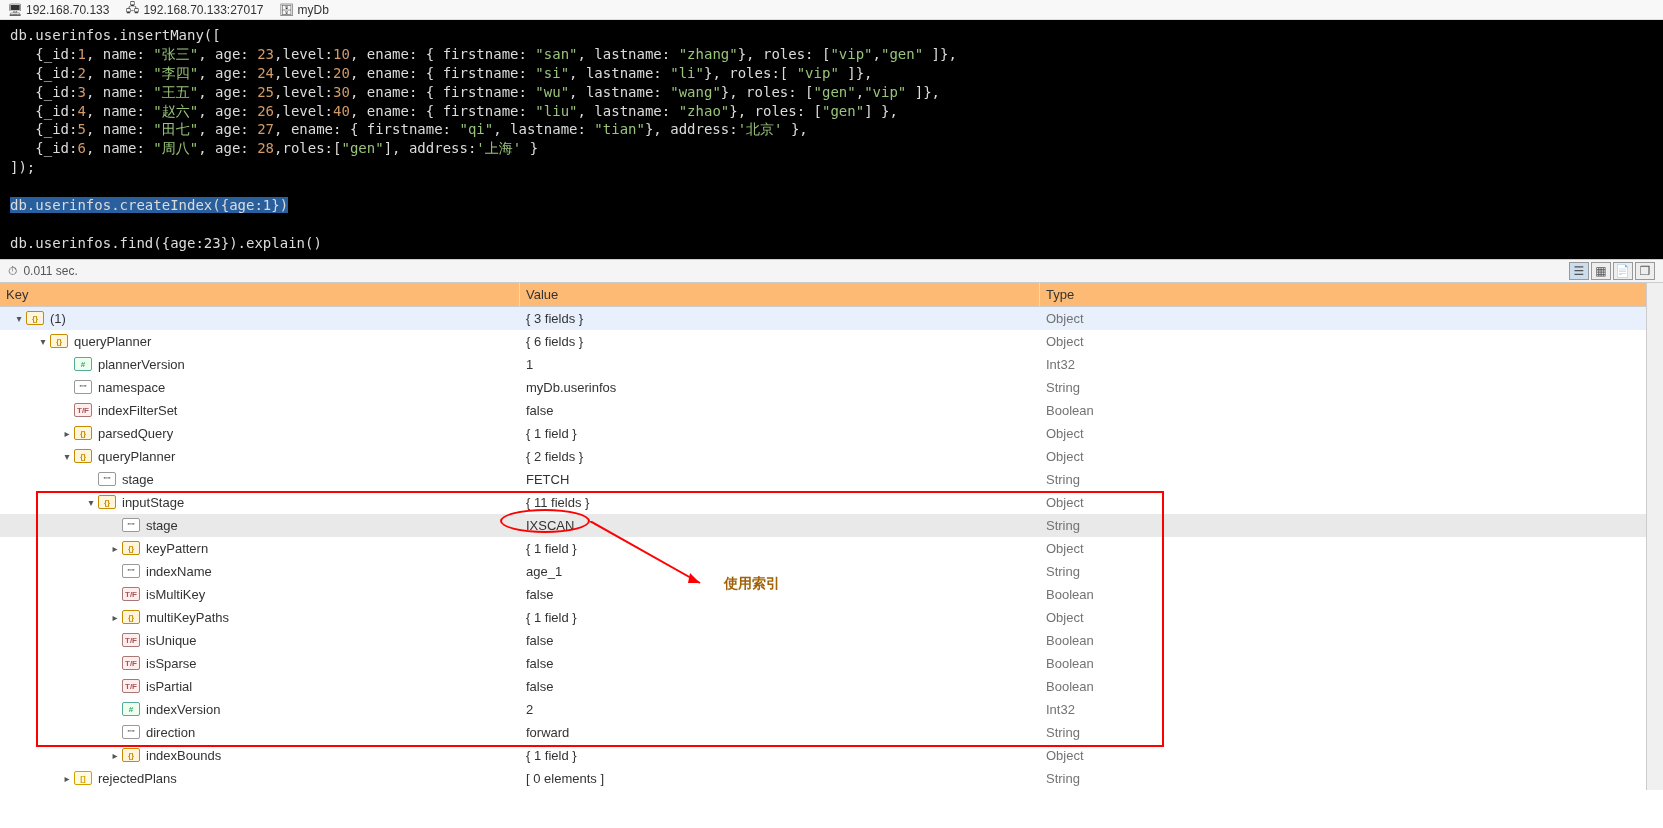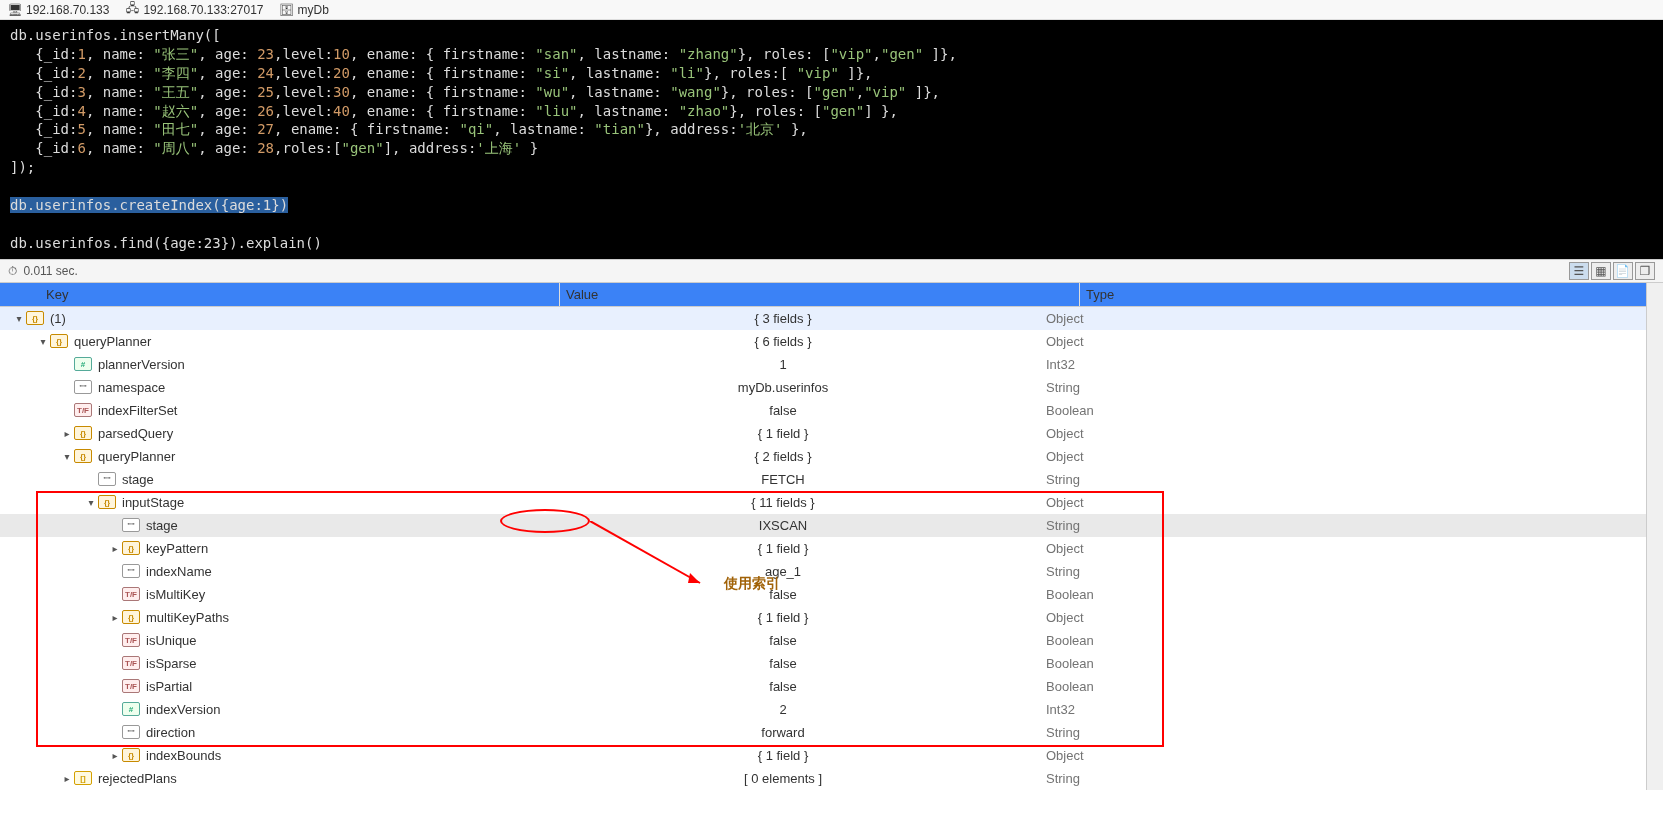--- a/index.html
+++ b/index.html
@@ -10,31 +10,31 @@
 .code-editor { background: #000000; color: #dcdcdc; font-family: "Consolas", monospace; font-size: 14px; padding: 6px 10px; line-height: 1.35; white-space: pre; overflow: hidden; }
 .code-editor .str { color: #98c379; }
 .code-editor .num { color: #d19a66; }
 .code-editor .sel { background: #2a5f9e; }
 .status-bar { height: 24px; background: #f5f5f5; border-top: 1px solid #ccc; border-bottom: 1px solid #ccc; display: flex; align-items: center; padding: 0 8px; justify-content: space-between; font-size: 12px; color: #555; }
 .status-left { display: flex; align-items: center; gap: 6px; }
 .status-icons { display: flex; gap: 2px; }
 .status-icons .ibtn { width: 20px; height: 18px; border: 1px solid #999; background: #eee; display: inline-flex; align-items: center; justify-content: center; cursor: pointer; }
 .status-icons .ibtn.active { background: #cde; }
 .tree-wrap { position: relative; }
-.tree-header { display: flex; background: #3b82f6; border-bottom: 1px solid #ccc; font-size: 13px; color: #333; height: 24px; align-items: center; padding-left: 40px; }
+.tree-header { display: flex; background: #fdba74; border-bottom: 1px solid #ccc; font-size: 13px; color: #333; height: 24px; align-items: center; }
 .col-key { width: 520px; padding-left: 6px; }
 .col-value { width: 520px; padding-left: 6px; }
 .col-type { flex: 1; padding-left: 6px; }
 .tree-header > div { border-right: 1px solid #ddd; height: 100%; display: flex; align-items: center; }
 .tree-body { position: relative; }
 .row { display: flex; height: 23px; align-items: center; font-size: 13px; }
 .row.sel { background: #e8f0fe; }
 .row.grey { background: #e9e9e9; }
 .cell-key { width: 520px; display: flex; align-items: center; }
-.cell-value { width: 520px; padding-left: 6px; color: #333; text-align: center; }
+.cell-value { width: 520px; padding-left: 6px; color: #333; }
 .cell-type { flex: 1; padding-left: 6px; color: #737373; }
 .indent { display: inline-block; }
 .arrow { width: 14px; height: 14px; display: inline-flex; align-items: center; justify-content: center; cursor: pointer; color: #555; font-size: 10px; }
 .type-icon { width: 18px; height: 14px; border: 1px solid #999; border-radius: 2px; font-size: 8px; display: inline-flex; align-items: center; justify-content: center; margin-right: 6px; font-weight: bold; background: #fff; }
 .ico-obj { color: #c78a00; border-color: #c78a00; background: #fff5db; }
 .ico-str { color: #666; }
 .ico-int { color: #2a7; border-color: #5a9; background: #efe; }
 .ico-bool { color: #a55; border-color: #a77; background: #fee; }
 .ico-arr { color: #d4a000; border-color: #d4a000; background: #fffae0; }
 .red-box { position: absolute; border: 2px solid #ff0000; pointer-events: none; }

